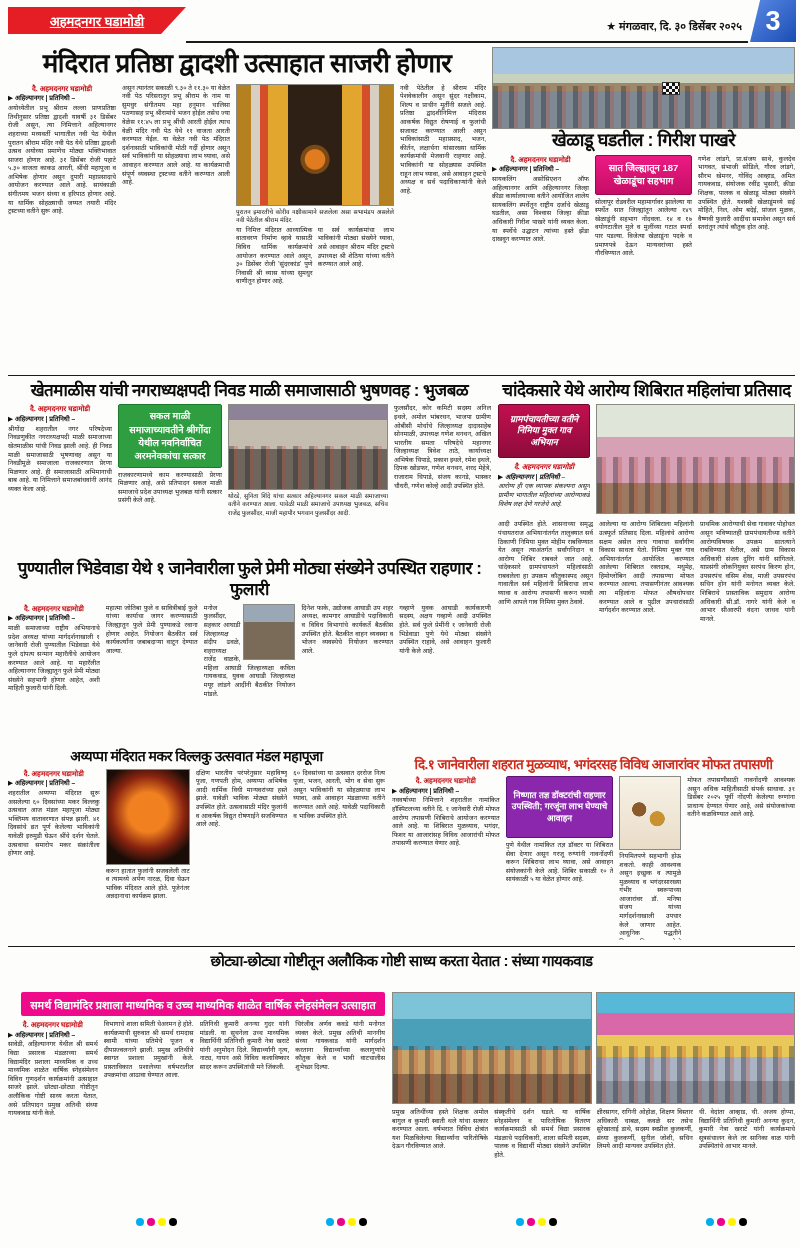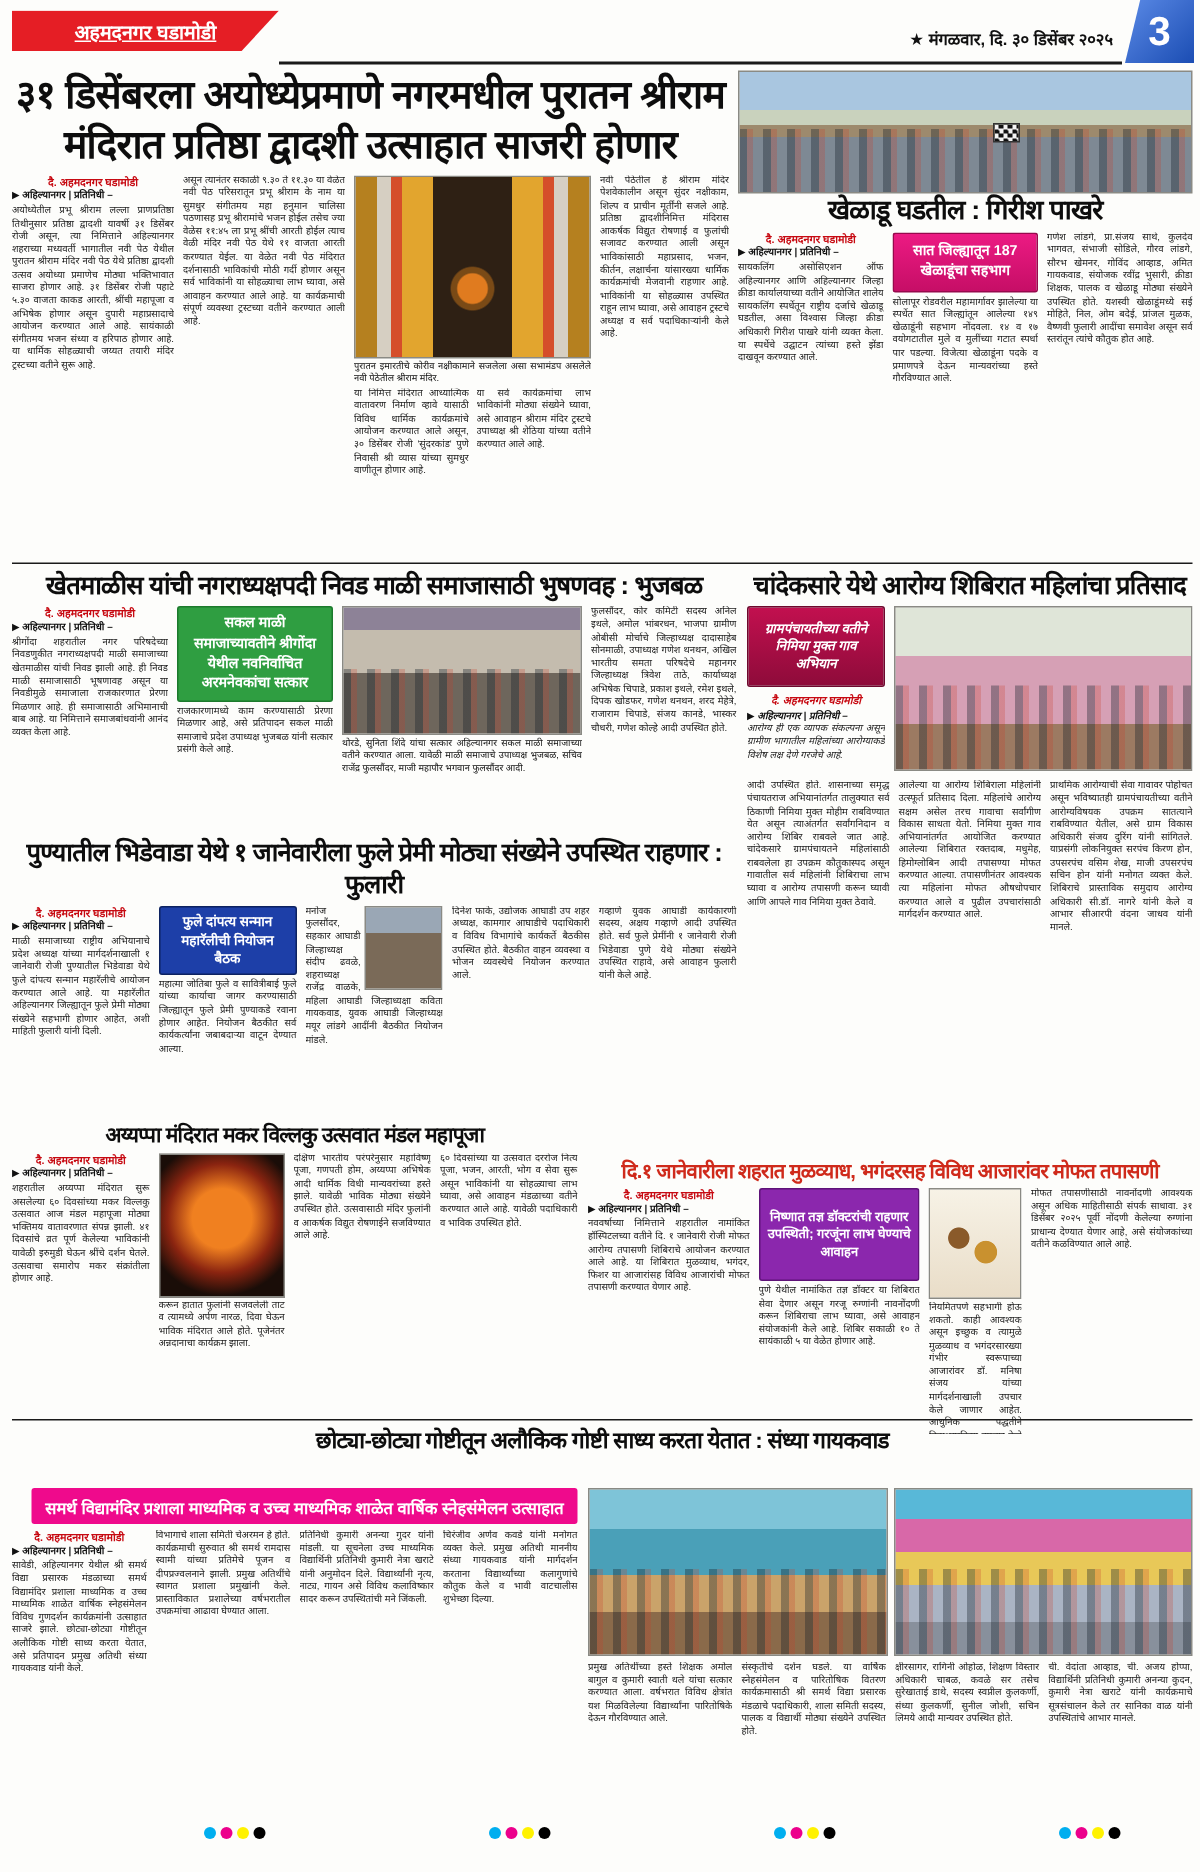--- a/index.html
+++ b/index.html
@@ -63,21 +63,20 @@
   <div class="abs ribbon">
     <span>अहमदनगर घडामोडी</span>
   </div>
   <div class="abs hdate">★ मंगळवार, दि. ३० डिसेंबर २०२५</div>
   <div class="abs pagenum">
     <span>3</span>
   </div>
   <div class="abs hrule" style="left:186px;right:52px;top:41px;"></div>
 
   <div class="abs" style="left:8px;top:47px;width:478px;">
-    <div class="h-main h1a">३१ डिसेंबरला अयोध्येप्रमाणे नगरमधील पुरातन श्रीराम</div>
     <div class="h-main h1a">मंदिरात प्रतिष्ठा द्वादशी उत्साहात साजरी होणार</div>
     <div class="cols" style="height:253px;margin-top:4px;">
       <div class="c" style="flex:0 0 108px;">
         <div class="byline">दै. अहमदनगर घडामोडी</div>
         <div class="dateline">▶ अहिल्यानगर | प्रतिनिधी –</div>
         <span>अयोध्येतील प्रभू श्रीराम लल्ला प्राणप्रतिष्ठा तिथीनुसार प्रतिष्ठा द्वादशी यावर्षी ३१ डिसेंबर रोजी असून, त्या निमित्ताने अहिल्यानगर शहराच्या मध्यवर्ती भागातील नवी पेठ येथील पुरातन श्रीराम मंदिर नवी पेठ येथे प्रतिष्ठा द्वादशी उत्सव अयोध्या प्रमाणेच मोठ्या भक्तिभावात साजरा होणार आहे. ३१ डिसेंबर रोजी पहाटे ५.३० वाजता काकड आरती, श्रींची महापूजा व अभिषेक होणार असून दुपारी महाप्रसादाचे आयोजन करण्यात आले आहे. सायंकाळी संगीतमय भजन संध्या व हरिपाठ होणार आहे. या धार्मिक सोहळ्याची जय्यत तयारी मंदिर ट्रस्टच्या वतीने सुरू आहे.</span>
       </div>
       <div class="c" style="flex:0 0 108px;">
         <span>असून त्यानंतर सकाळी ९.३० ते ११.३० या वेळेत नवी पेठ परिसरातून प्रभू श्रीराम के नाम या सुमधुर संगीतमय महा हनुमान चालिसा पठणासह प्रभू श्रीरामांचे भजन होईल तसेच ज्या वेळेस ११:४५ ला प्रभू श्रींची आरती होईल त्याच वेळी मंदिर नवी पेठ येथे ११ वाजता आरती करण्यात येईल. या वेळेत नवी पेठ मंदिरात दर्शनासाठी भाविकांची मोठी गर्दी होणार असून सर्व भाविकांनी या सोहळ्याचा लाभ घ्यावा, असे आवाहन करण्यात आले आहे. या कार्यक्रमाची संपूर्ण व्यवस्था ट्रस्टच्या वतीने करण्यात आली आहे.</span>
       </div>
@@ -171,23 +170,20 @@
 
   <div class="abs" style="left:8px;top:558px;width:483px;">
     <div class="h-main h1c">पुण्यातील भिडेवाडा येथे १ जानेवारीला फुले प्रेमी मोठ्या संख्येने उपस्थित राहणार : फुलारी</div>
     <div class="cols" style="height:148px;margin-top:3px;">
       <div class="c">
         <div class="byline">दै. अहमदनगर घडामोडी</div>
         <div class="dateline">▶ अहिल्यानगर | प्रतिनिधी –</div>
         <span>माळी समाजाच्या राष्ट्रीय अभियानाचे प्रदेश अध्यक्ष यांच्या मार्गदर्शनाखाली १ जानेवारी रोजी पुण्यातील भिडेवाडा येथे फुले दांपत्य सन्मान महारॅलीचे आयोजन करण्यात आले आहे. या महारॅलीत अहिल्यानगर जिल्ह्यातून फुले प्रेमी मोठ्या संख्येने सहभागी होणार आहेत, अशी माहिती फुलारी यांनी दिली.</span>
       </div>
       <div class="c">
-        <div class="box box-blue" style="height:36px;">
-          <span>फुले दांपत्य सन्मान महारॅलीची नियोजन बैठक</span>
-        </div>
         <span>महात्मा जोतिबा फुले व सावित्रीबाई फुले यांच्या कार्याचा जागर करण्यासाठी जिल्ह्यातून फुले प्रेमी पुण्याकडे रवाना होणार आहेत. नियोजन बैठकीत सर्व कार्यकर्त्यांना जबाबदाऱ्या वाटून देण्यात आल्या.</span>
       </div>
       <div class="c">
         <div class="ph ph-port" style="width:52px;height:56px;float:right;margin:0 0 2px 3px;"></div>
         <span>मनोज फुलसौंदर, सहकार आघाडी जिल्हाध्यक्ष संदीप ढवळे, शहराध्यक्ष राजेंद्र वाळके, महिला आघाडी जिल्हाध्यक्षा कविता गायकवाड, युवक आघाडी जिल्हाध्यक्ष मयूर लांडगे आदींनी बैठकीत नियोजन मांडले.</span>
       </div>
       <div class="c"><span>दिनेश फाके, उद्योजक आघाडी उप शहर अध्यक्ष, कामगार आघाडीचे पदाधिकारी व विविध विभागांचे कार्यकर्ते बैठकीस उपस्थित होते. बैठकीत वाहन व्यवस्था व भोजन व्यवस्थेचे नियोजन करण्यात आले.</span></div>
       <div class="c"><span>गव्हाणे युवक आघाडी कार्यकारणी सदस्य, अक्षय गव्हाणे आदी उपस्थित होते. सर्व फुले प्रेमींनी १ जानेवारी रोजी भिडेवाडा पुणे येथे मोठ्या संख्येने उपस्थित राहावे, असे आवाहन फुलारी यांनी केले आहे.</span></div>
     </div>
   </div>
@@ -202,21 +198,21 @@
       </div>
       <div style="flex:0 0 84px;overflow:hidden;">
         <div class="ph ph-deity" style="width:84px;height:96px;"></div>
         <div class="c" style="height:66px;margin-top:2px;">करून हातात फुलांनी सजवलेली ताट व त्यामध्ये अर्पण नारळ, दिवा घेऊन भाविक मंदिरात आले होते. पूजेनंतर अन्नदानाचा कार्यक्रम झाला.</div>
       </div>
       <div class="c"><span>दक्षिण भारतीय परंपरेनुसार महाविष्णू पूजा, गणपती होम, अय्यप्पा अभिषेक आदी धार्मिक विधी मान्यवरांच्या हस्ते झाले. यावेळी भाविक मोठ्या संख्येने उपस्थित होते. उत्सवासाठी मंदिर फुलांनी व आकर्षक विद्युत रोषणाईने सजविण्यात आले आहे.</span></div>
       <div class="c"><span>६० दिवसांच्या या उत्सवात दररोज नित्य पूजा, भजन, आरती, भोग व सेवा सुरू असून भाविकांनी या सोहळ्याचा लाभ घ्यावा, असे आवाहन मंडळाच्या वतीने करण्यात आले आहे. यावेळी पदाधिकारी व भाविक उपस्थित होते.</span></div>
     </div>
   </div>
 
-  <div class="abs" style="left:392px;top:772px;width:403px;">
+  <div class="abs" style="left:392px;top:756px;width:403px;">
     <div class="h-main h1e">दि.१ जानेवारीला शहरात मुळव्याध, भगंदरसह विविध आजारांवर मोफत तपासणी</div>
     <div class="cols" style="height:168px;margin-top:3px;">
       <div class="c">
         <div class="byline">दै. अहमदनगर घडामोडी</div>
         <div class="dateline">▶ अहिल्यानगर | प्रतिनिधी –</div>
         <span>नववर्षाच्या निमित्ताने शहरातील नामांकित हॉस्पिटलच्या वतीने दि. १ जानेवारी रोजी मोफत आरोग्य तपासणी शिबिराचे आयोजन करण्यात आले आहे. या शिबिरात मुळव्याध, भगंदर, फिशर या आजारांसह विविध आजारांची मोफत तपासणी करण्यात येणार आहे.</span>
       </div>
       <div class="c">
         <div class="box box-purple" style="height:52px;">
           <span>निष्णात तज्ञ डॉक्टरांची राहणार उपस्थिती; गरजूंना लाभ घेण्याचे आवाहन</span>

